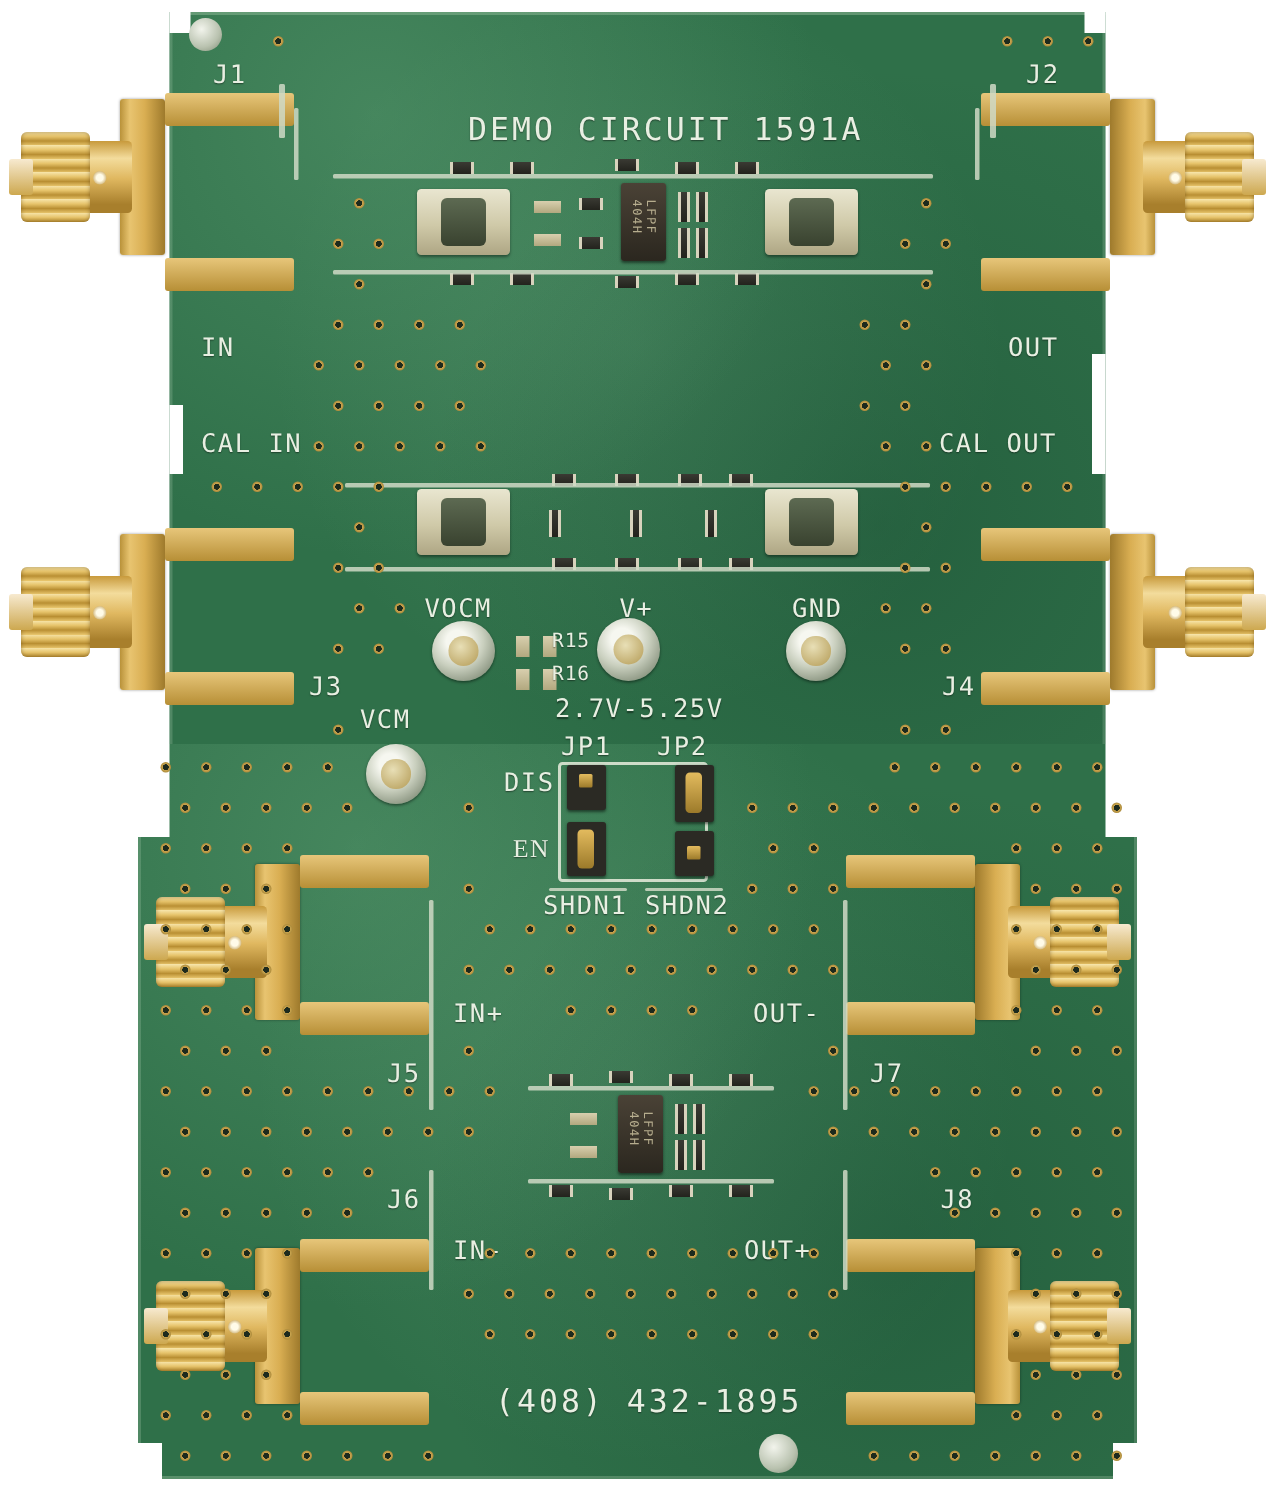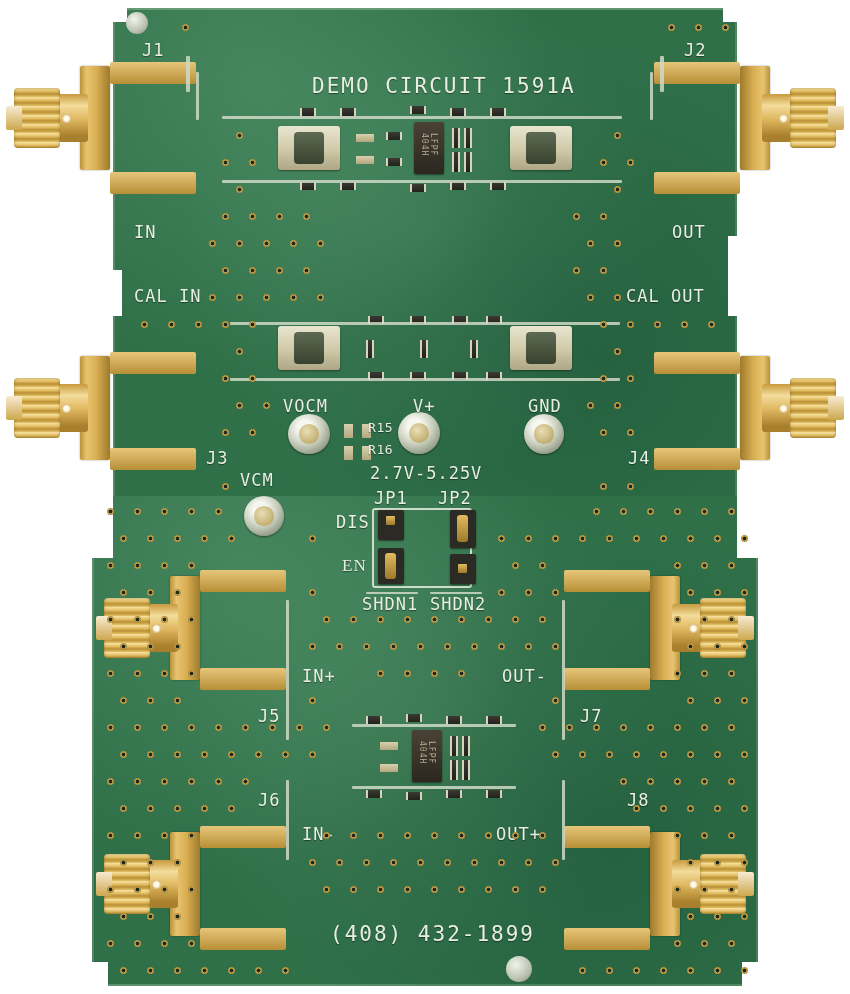--- a/index.html
+++ b/index.html
@@ -336,21 +336,21 @@
 
   <div class="silk silk-md" style="left:302px;top:666px;">IN+</div>
   <div class="silk silk-md" style="left:502px;top:666px;">OUT-</div>
   <div class="silk silk-md" style="left:258px;top:706px;">J5</div>
   <div class="silk silk-md" style="left:580px;top:706px;">J7</div>
   <div class="silk silk-md" style="left:258px;top:790px;">J6</div>
   <div class="silk silk-md" style="left:580px;top:790px;margin-left:47px;">J8</div>
   <div class="silk silk-md" style="left:302px;top:824px;">IN-</div>
   <div class="silk silk-md" style="left:496px;top:824px;">OUT+</div>
 
-  <div class="silk silk-lg" style="left:330px;top:922px;">(408) 432-1899</div>
+  <div class="silk silk-lg" style="left:330px;top:922px;">(408) 432-1895</div>
 
 
   <div id="via-layer">
       <div class="via" style="left:182px;top:24px;"></div>
       <div class="via" style="left:668px;top:24px;"></div>
       <div class="via" style="left:695px;top:24px;"></div>
       <div class="via" style="left:722px;top:24px;"></div>
       <div class="via" style="left:236px;top:132px;"></div>
       <div class="via" style="left:614px;top:132px;"></div>
       <div class="via" style="left:222px;top:159px;"></div>

